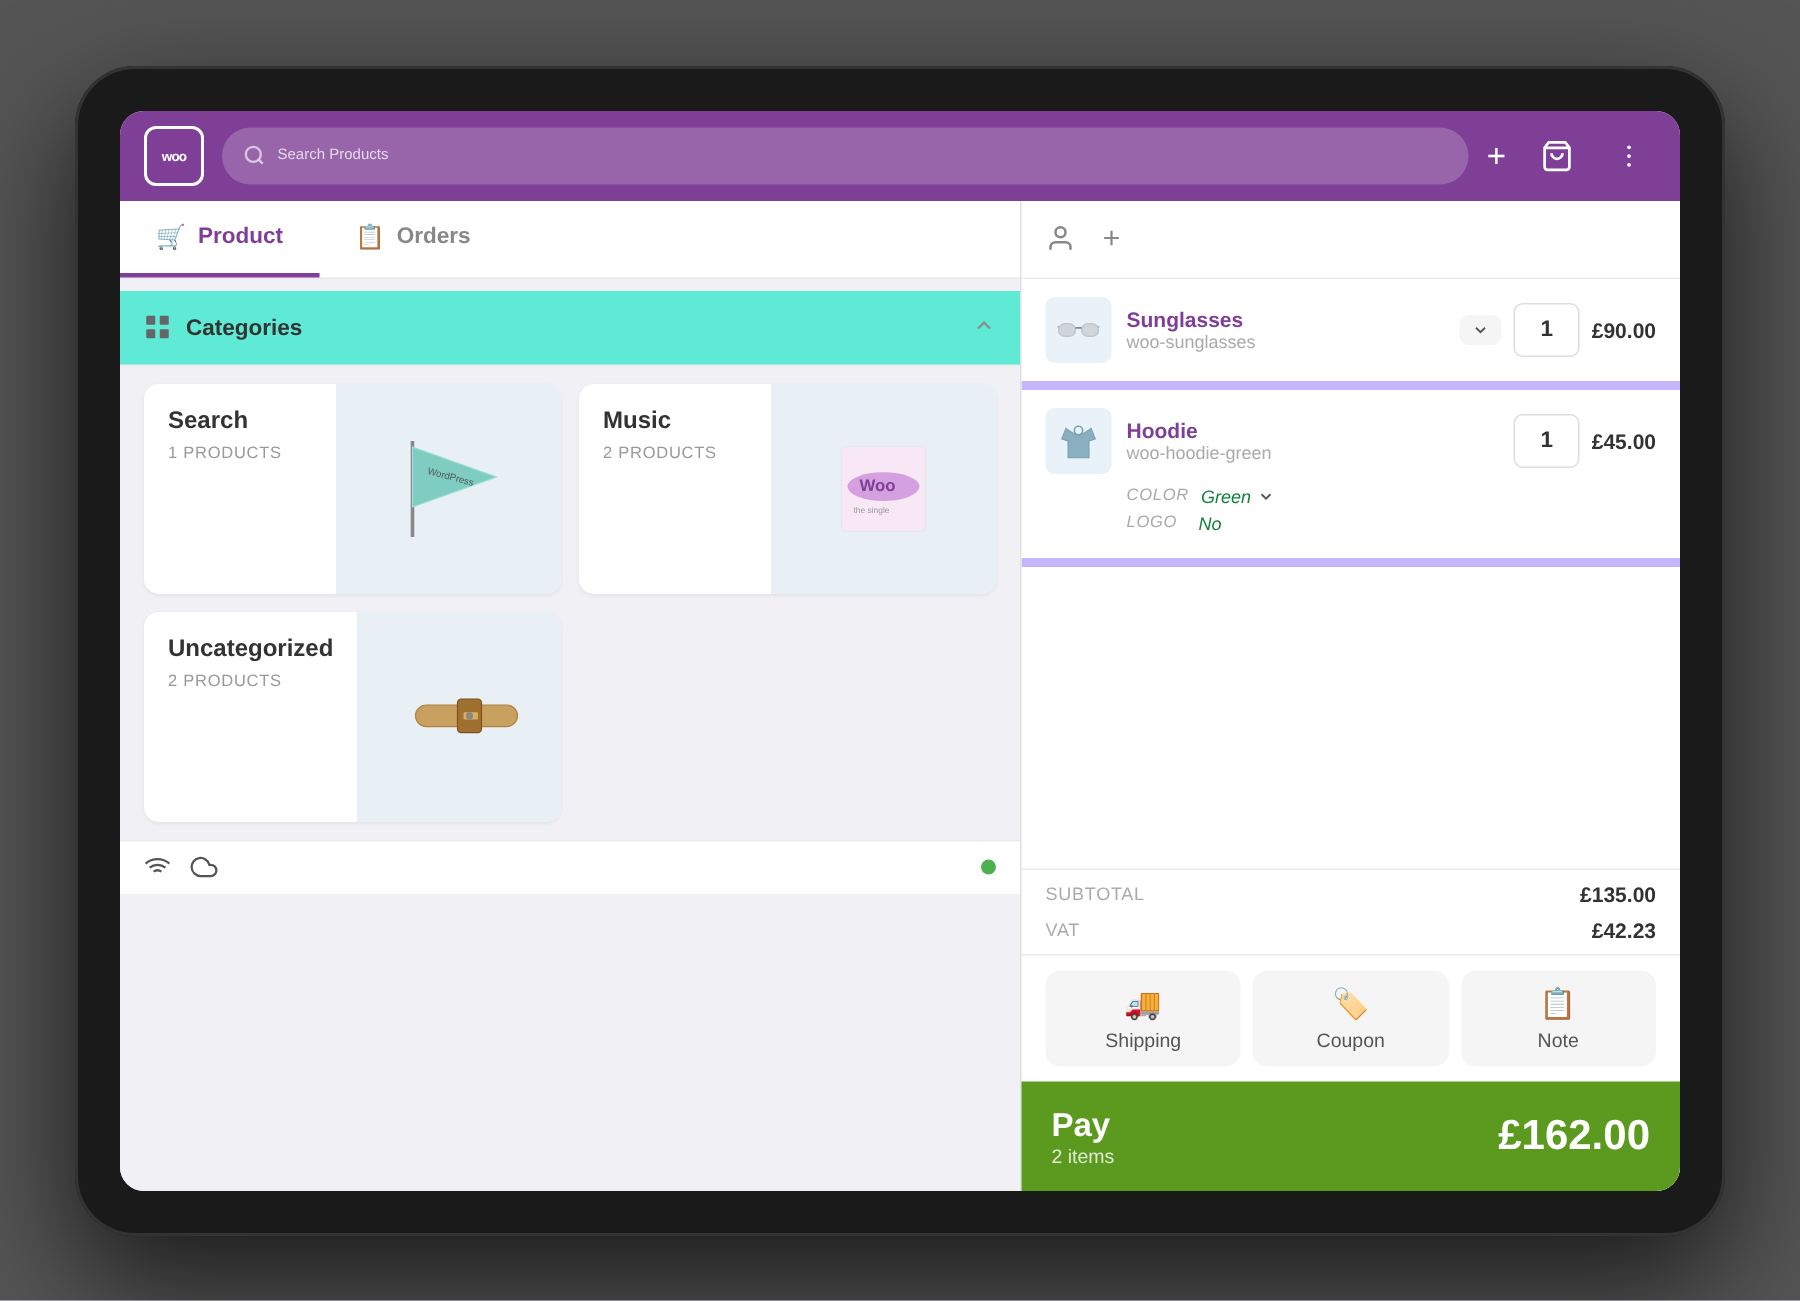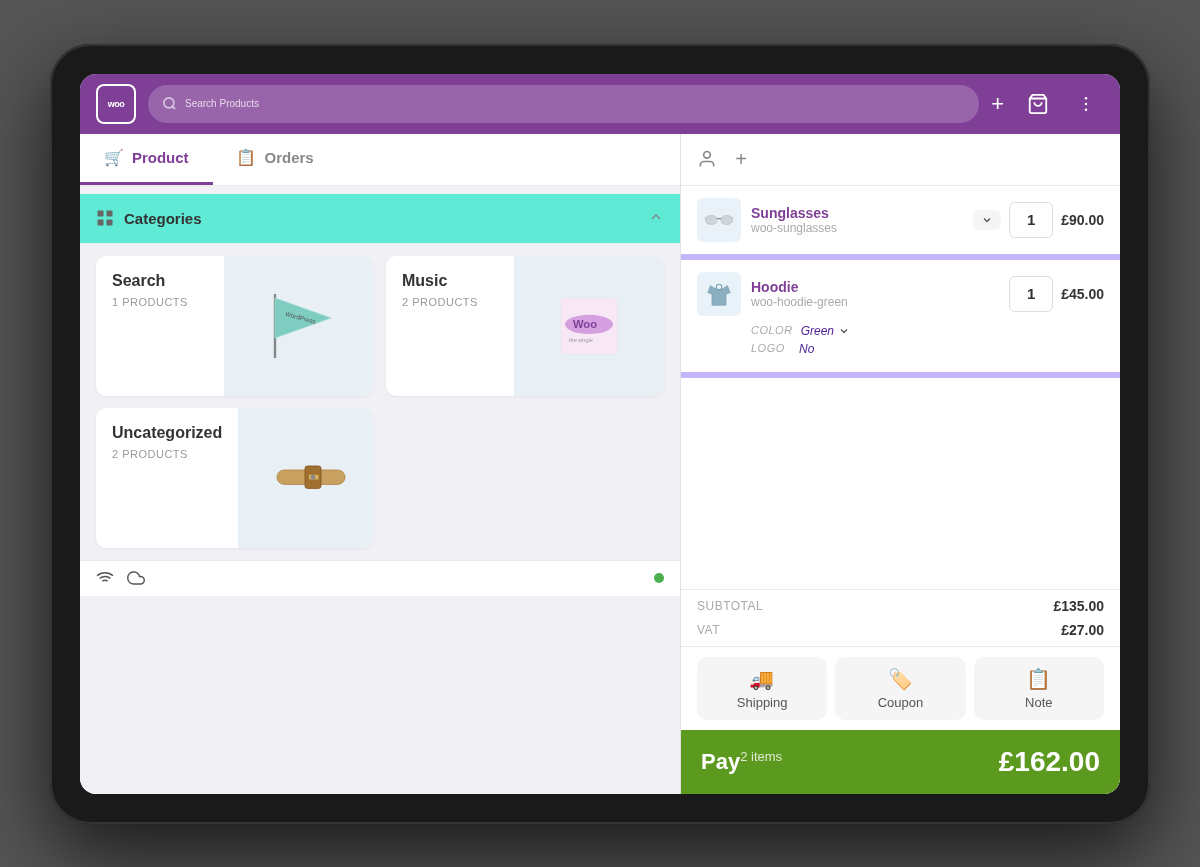--- a/index.html
+++ b/index.html
@@ -342,21 +342,21 @@
     }
     .variant-label {
       font-size: 11px;
       color: #aaa;
       text-transform: uppercase;
       letter-spacing: 0.5px;
       min-width: 40px;
     }
     .variant-value {
       font-size: 12px;
-      color: #4c1d95;
+      color: #15803d;
       font-weight: 500;
     }
     .variant-with-dropdown {
       display: flex;
       align-items: center;
       gap: 4px;
     }
 
     
     .totals-section {
@@ -414,21 +414,21 @@
       background: #5b9a1e;
       padding: 16px 20px;
       display: flex;
       align-items: center;
       justify-content: space-between;
       cursor: pointer;
       flex-shrink: 0;
     }
     .pay-left {
       display: flex;
-      flex-direction: row;
+      flex-direction: column;
     }
     .pay-label {
       font-size: 22px;
       font-weight: 700;
       color: white;
     }
     .pay-items {
       font-size: 13px;
       color: rgba(255,255,255,0.8);
     }
@@ -645,21 +645,21 @@
 
         </div>
 
         <div class="totals-section">
           <div class="total-row">
             <span class="total-label">SUBTOTAL</span>
             <span class="total-value">£135.00</span>
           </div>
           <div class="total-row">
             <span class="total-label">VAT</span>
-            <span class="total-value">£27.00</span>
+            <span class="total-value">£42.23</span>
           </div>
         </div>
 
         <div class="action-buttons">
           <div class="action-btn">
             <span class="action-btn-icon">🚚</span>
             <span>Shipping</span>
           </div>
           <div class="action-btn">
             <span class="action-btn-icon">🏷️</span>

